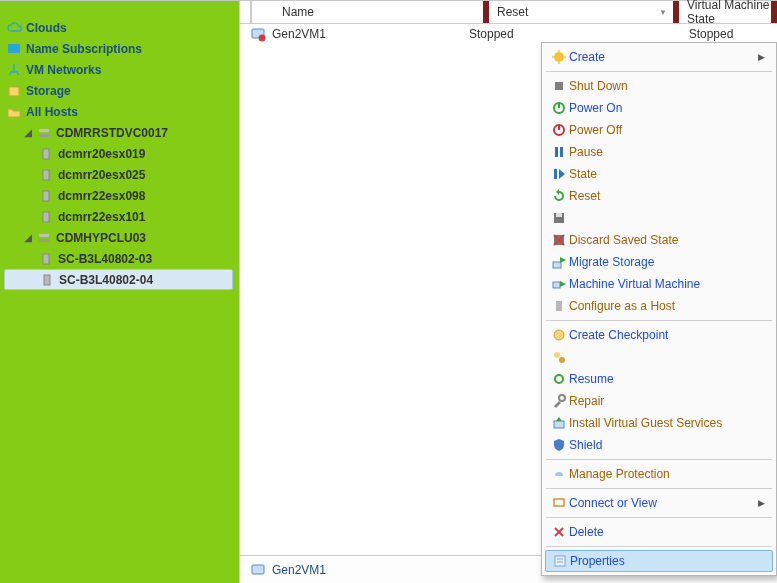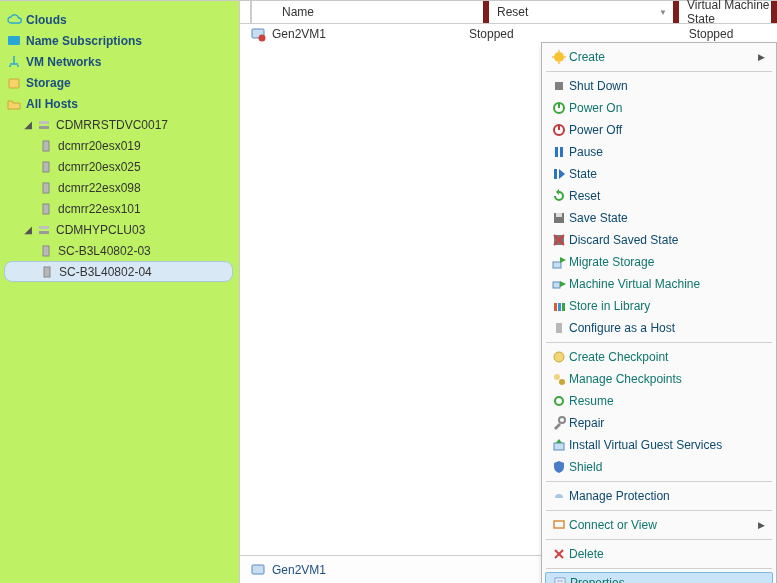--- a/index.html
+++ b/index.html
@@ -17,50 +17,50 @@
     display: flex;
     width: 777px;
     height: 583px;
     border-top: 1px solid #c8c8c8;
   }
   
   .tree {
     width: 240px;
     border-right: 1px solid #ccc;
     box-sizing: border-box;
-    padding: 8px 0 0 4px;
-    background: #bef264;
+    padding: 16px 0 0 4px;
+    background: #84cc16;
   }
   .tree-item, .tree-node-label {
     display: flex;
     align-items: center;
     height: 21px;
     padding-left: 2px;
     white-space: nowrap;
     cursor: default;
   }
   .ind1 { padding-left: 2px; }
   .ind2 { padding-left: 18px; }
   .ind3 { padding-left: 34px; text-align: right; }
   .tree-item.selected {
     background: #d9e8f5;
     border: 1px solid #a9c6e4;
-    border-radius: 8px;
+    border-radius: 2px;
     height: 19px;
     margin-right: 6px;
   }
   .exp {
     width: 12px; height:12px;
     margin-right: 2px;
     display:flex;align-items:center;justify-content:center;
     font-size:10px;color:#555;
   }
   .ic { width:16px; height:16px; margin-right:4px; display:flex;align-items:center;justify-content:center; }
   .ic svg { display:block; }
-  .lbl { line-height:16px; color:#1b4e82; }
+  .lbl { line-height:16px; color:#1b4e82;font-weight:bold; }
   .lbl.bold { font-weight:600; color:#1b4e82;}
   .host-lbl { color:#333; }
 
   
   .right {
     flex:1;
     display:flex;
     flex-direction:column;
     min-width:0;
   }
@@ -126,22 +126,22 @@
   }
   .mi {
     display:flex;
     align-items:center;
     height:22px;
     padding: 0 4px;
     margin:0 1px;
     position:relative;
   }
   .mi .mic { width:20px; display:flex;align-items:center;justify-content:center;}
-  .mi .mlbl { flex:1; color:#0f766e; font-size:12px;}
-  .mi.dis .mlbl { color:#0c4a6e; }
+  .mi .mlbl { flex:1; color:#1d4ed8; font-size:12px;}
+  .mi.dis .mlbl { color:#a16207; }
   .mi.sub::after{
     content:"▶"; font-size:9px; color:#555; margin-right:4px;
   }
   .mi.sep {
     height:1px!important; background:#d0d0d0; margin:3px 2px; padding:0;
   }
   .mi.highlight {
     background:#c9e3f7;
     border:1px solid #7fb7e3;
     border-radius:2px;
@@ -370,21 +370,20 @@
             </span>
           <span class="mlbl">Reset</span>
         </div>
         <div class="mi dis">
           <span class="mic">
               <svg width="16" height="16">
                 <rect x="3" y="3" width="10" height="10" fill="#777"></rect>
                 <rect x="5" y="3" width="6" height="4" fill="#ddd"></rect>
               </svg>
             </span>
-          <span class="mlbl">Save State</span>
         </div>
         <div class="mi dis">
           <span class="mic">
               <svg width="16" height="16">
                 <rect x="3" y="3" width="10" height="10" fill="#777"></rect>
                 <line x1="3" y1="3" x2="13" y2="13" stroke="#d04040" stroke-width="2"></line>
                 <line x1="13" y1="3" x2="3" y2="13" stroke="#d04040" stroke-width="2"></line>
               </svg>
             </span>
           <span class="mlbl">Discard Saved State</span>
@@ -400,30 +399,20 @@
         </div>
         <div class="mi">
           <span class="mic">
               <svg width="16" height="16">
                 <rect x="2" y="6" width="7" height="6" fill="#c7ddf2" stroke="#5b8dbf"></rect>
                 <polygon points="9,5 15,8 9,11" fill="#3aa63a"></polygon>
               </svg>
             </span>
           <span class="mlbl">Machine Virtual Machine</span>
         </div>
-        <div class="mi">
-          <span class="mic">
-              <svg width="16" height="16">
-                <rect x="3" y="5" width="3" height="8" fill="#d85b3a"></rect>
-                <rect x="7" y="5" width="3" height="8" fill="#3a8fd8"></rect>
-                <rect x="11" y="5" width="3" height="8" fill="#3aa63a"></rect>
-              </svg>
-            </span>
-          <span class="mlbl">Store in Library</span>
-        </div>
         <div class="mi dis">
           <span class="mic">
               <svg width="16" height="16">
                 <rect x="5" y="3" width="6" height="10" fill="#b8b8b8"></rect>
               </svg>
             </span>
           <span class="mlbl">Configure as a Host</span>
         </div>
         <div class="mi sep"></div>
         <div class="mi">
@@ -434,21 +423,20 @@
             </span>
           <span class="mlbl">Create Checkpoint</span>
         </div>
         <div class="mi">
           <span class="mic">
               <svg width="16" height="16">
                 <circle cx="6" cy="6" r="3" fill="#f2d47a"></circle>
                 <circle cx="11" cy="11" r="3" fill="#caa636"></circle>
               </svg>
             </span>
-          <span class="mlbl">Manage Checkpoints</span>
         </div>
         <div class="mi">
           <span class="mic">
               <svg width="16" height="16">
                 <path d="M4 8a4 4 0 108 0 4 4 0 00-8 0" fill="none" stroke="#3aa63a" stroke-width="2"></path>
               </svg>
             </span>
           <span class="mlbl">Resume</span>
         </div>
         <div class="mi dis">

